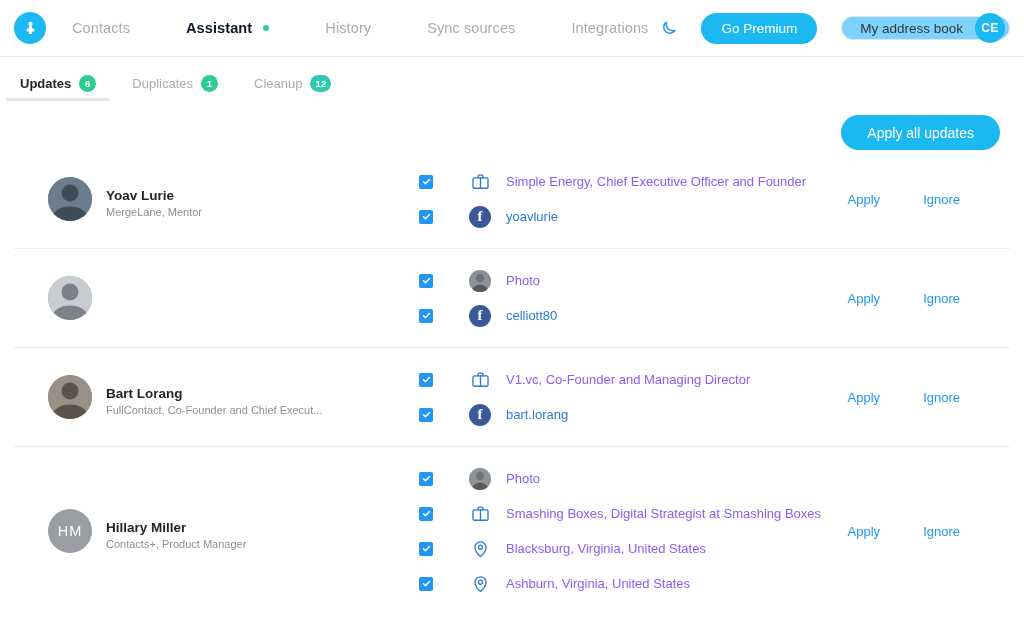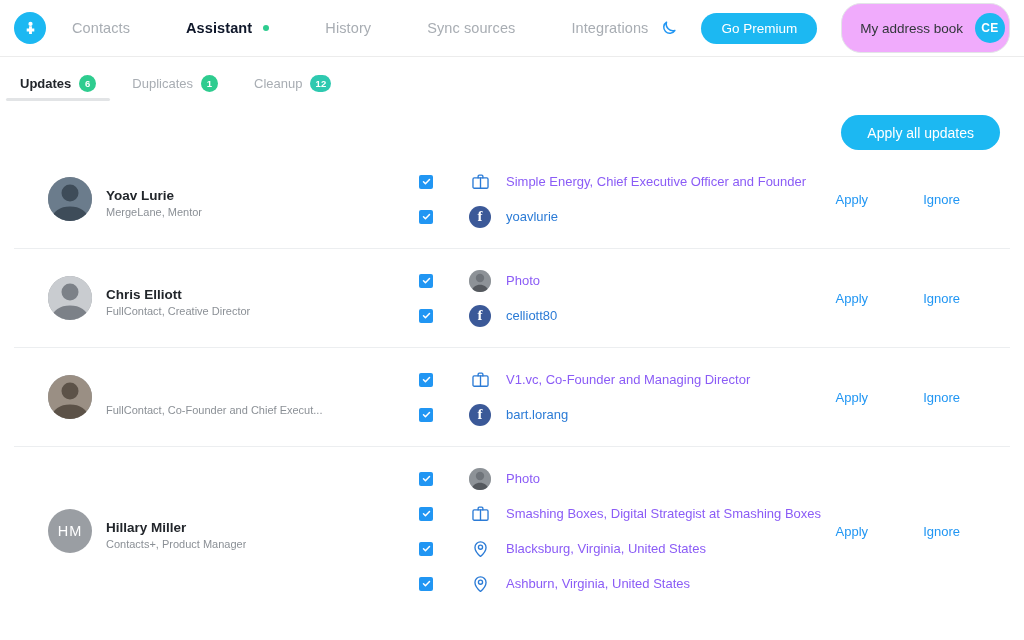--- a/index.html
+++ b/index.html
@@ -68,28 +68,28 @@
     border-radius: 18px;
     height: 31px;
     padding: 0 20px;
     font-size: 13.5px;
     font-family: inherit;
     cursor: pointer;
     white-space: nowrap;
   }
   .addr-pill {
     margin-left: 20px;
-    height: 50px;
+    height: 24px;
     border: 1px solid #e3e5e8;
     border-radius: 20px;
     display: flex;
     align-items: center;
     padding: 0 4px 0 18px;
     cursor: pointer;
-    background: #f0abfc;
+    background: #7dd3fc;
   }
   .addr-pill .label { font-size: 13.5px; color: #32363b; margin-right: 12px; white-space: nowrap; }
   .addr-avatar {
     width: 30px; height: 30px; border-radius: 50%;
     background: #1cb8f2;
     color: #fff; font-size: 12px; font-weight: bold;
     display: flex; align-items: center; justify-content: center;
     letter-spacing: .3px;
   }
 
@@ -202,21 +202,21 @@
   }
   .item-icon.round { border-radius: 50%; overflow: hidden; background: #cfd3d7; }
   .item-text { font-size: 13px; color: #8b5cf6; white-space: nowrap; }
   .item-text.link { color: #2b7bd6; }
 
   .actions {
     position: absolute;
     right: 50px;
     display: flex;
     align-items: center;
-    gap: 12px;
+    gap: 0;
   }
   .act {
     font-size: 13px;
     color: #2196f3;
     cursor: pointer;
     white-space: nowrap;
   }
   .act.apply { margin-right: 43px; }
 
   .fb {
@@ -345,24 +345,20 @@
   </div>
     <div class="row">
     <div class="person">
       <div class="person-avatar">
     <svg width="44" height="44" viewBox="0 0 44 44">
       <rect width="44" height="44" fill="#c9ccd0"></rect>
       <circle cx="22" cy="16" r="8.5" fill="#7c8188"></circle>
       <path d="M2 44c3-10 10-14.5 20-14.5S39 34 42 44z" fill="#7c8188"></path>
     </svg>
         </div>
-      <div class="person-text">
-        <div class="person-name">Chris Elliott</div>
-        <div class="person-sub">FullContact, Creative Director</div>
-      </div>
     </div>
     <div class="items">
         <div class="item">
        <span class="chk">
          <svg width="9" height="9" viewBox="0 0 12 12" fill="none" stroke="#fff" stroke-width="2" stroke-linecap="round" stroke-linejoin="round">
               <path d="M2 6.4l2.6 2.6L10 3.4"></path>
             </svg>
        </span>
        <span class="item-icon round">
     <svg width="22" height="22" viewBox="0 0 22 22">
@@ -393,20 +389,21 @@
     <div class="row">
     <div class="person">
       <div class="person-avatar">
     <svg width="44" height="44" viewBox="0 0 44 44">
       <rect width="44" height="44" fill="#9a8f84"></rect>
       <circle cx="22" cy="16" r="8.5" fill="#5c5248"></circle>
       <path d="M2 44c3-10 10-14.5 20-14.5S39 34 42 44z" fill="#5c5248"></path>
     </svg>
         </div>
       <div class="person-text">
+        <div class="person-name">Bart Lorang</div>
         <div class="person-sub">FullContact, Co-Founder and Chief Execut...</div>
       </div>
     </div>
     <div class="items">
         <div class="item">
        <span class="chk">
          <svg width="9" height="9" viewBox="0 0 12 12" fill="none" stroke="#fff" stroke-width="2" stroke-linecap="round" stroke-linejoin="round">
               <path d="M2 6.4l2.6 2.6L10 3.4"></path>
             </svg>
        </span>

